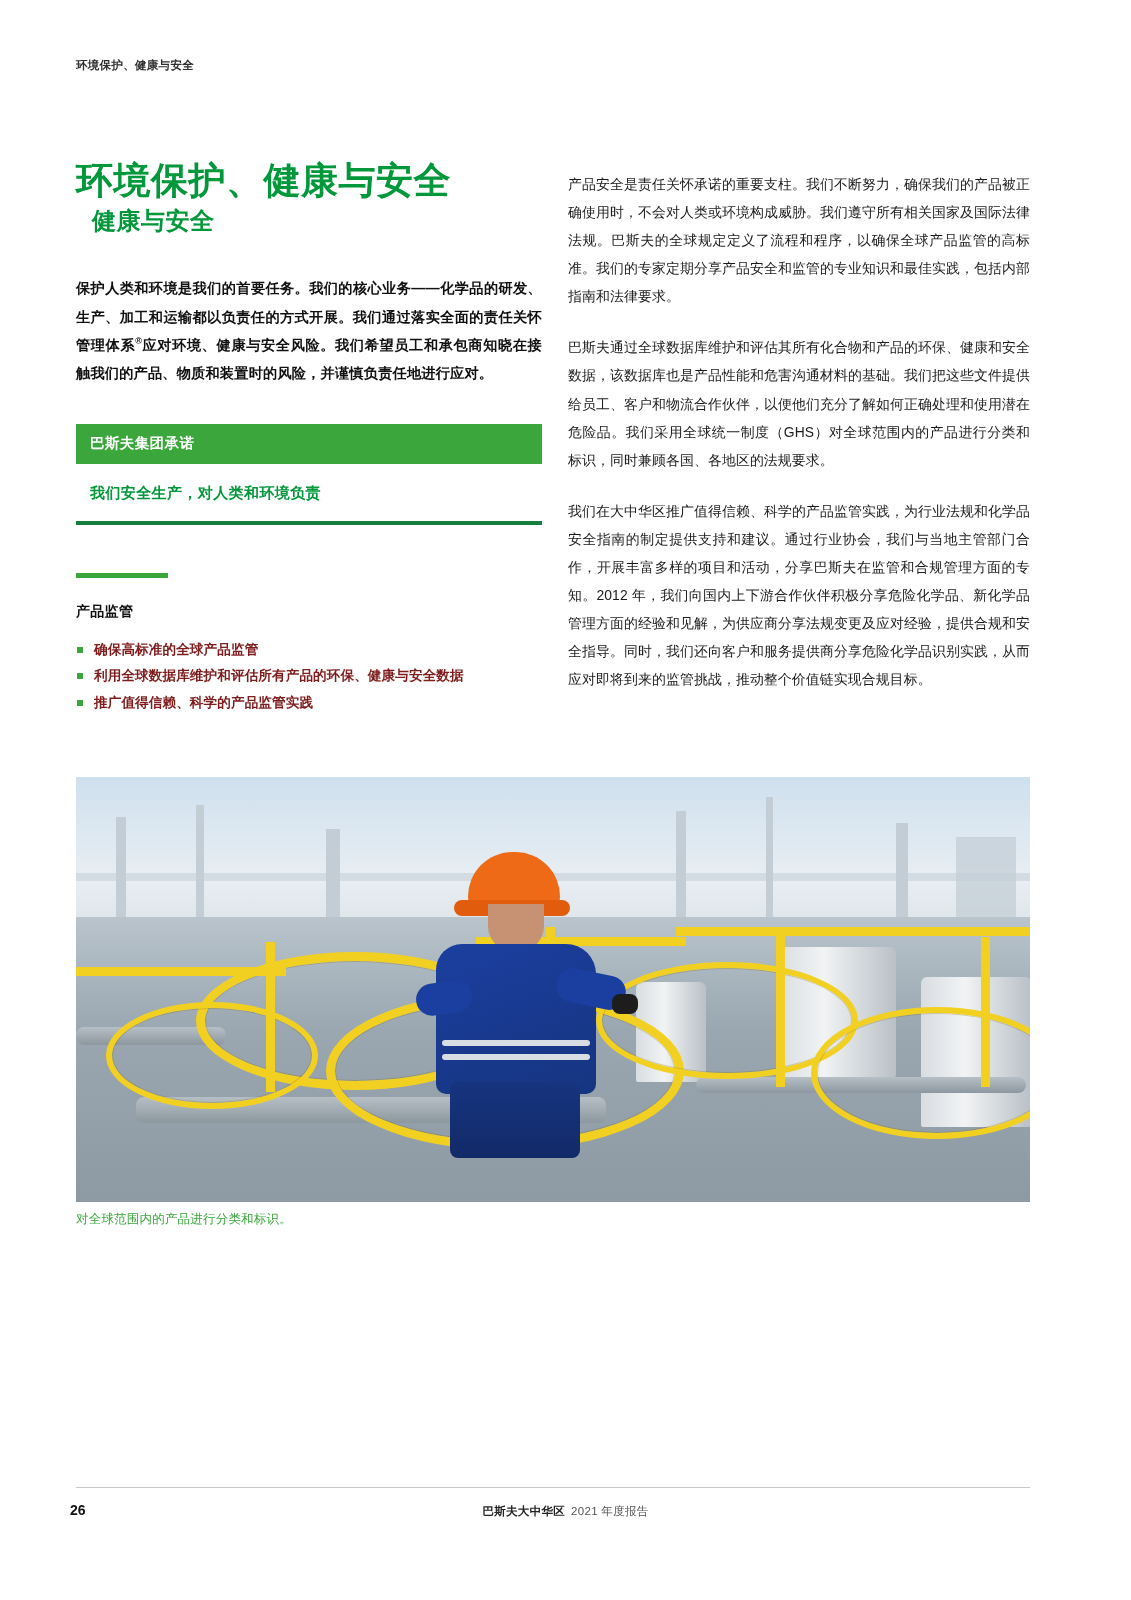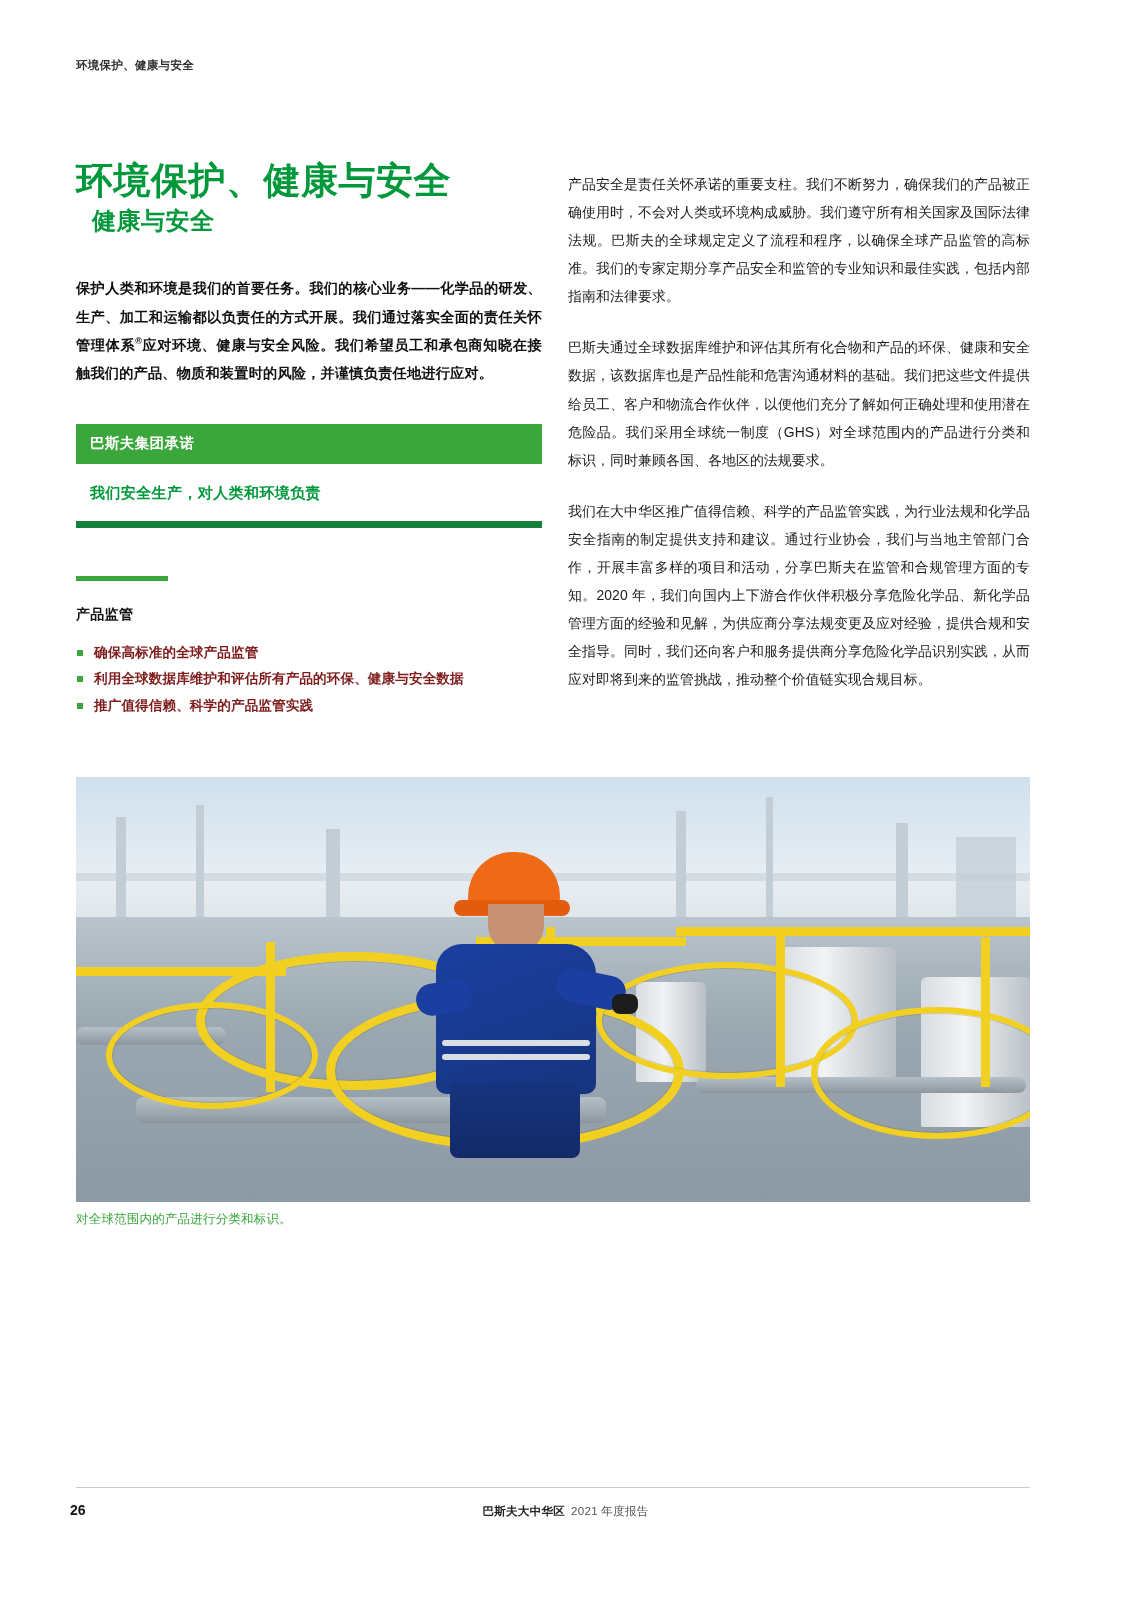--- a/index.html
+++ b/index.html
@@ -89,21 +89,21 @@
     font-size: 14.5px;
     font-weight: bold;
     padding: 10px 14px 11px 14px;
     letter-spacing: 0.4px;
   }
   .commit-text {
     color: #00983a;
     font-size: 15px;
     font-weight: bold;
     padding: 20px 14px 18px 14px;
-    border-bottom: 7px solid #15803d;
+    border-bottom: 4px solid #15803d;
     letter-spacing: 0.4px;
   }
 
   
   .rule-short {
     margin-top: 48px;
     width: 92px;
     height: 5px;
     background: #3aa63b;
   }
@@ -330,21 +330,21 @@
     <ul class="bullets">
       <li>确保高标准的全球产品监管</li>
       <li>利用全球数据库维护和评估所有产品的环保、健康与安全数据</li>
       <li>推广值得信赖、科学的产品监管实践</li>
     </ul>
   </div>
 
   <div class="col-right">
     <p class="body-p">产品安全是责任关怀承诺的重要支柱。我们不断努力，确保我们的产品被正确使用时，不会对人类或环境构成威胁。我们遵守所有相关国家及国际法律法规。巴斯夫的全球规定定义了流程和程序，以确保全球产品监管的高标准。我们的专家定期分享产品安全和监管的专业知识和最佳实践，包括内部指南和法律要求。</p>
     <p class="body-p">巴斯夫通过全球数据库维护和评估其所有化合物和产品的环保、健康和安全数据，该数据库也是产品性能和危害沟通材料的基础。我们把这些文件提供给员工、客户和物流合作伙伴，以便他们充分了解如何正确处理和使用潜在危险品。我们采用全球统一制度（GHS）对全球范围内的产品进行分类和标识，同时兼顾各国、各地区的法规要求。</p>
-    <p class="body-p">我们在大中华区推广值得信赖、科学的产品监管实践，为行业法规和化学品安全指南的制定提供支持和建议。通过行业协会，我们与当地主管部门合作，开展丰富多样的项目和活动，分享巴斯夫在监管和合规管理方面的专知。2020 年，我们向国内上下游合作伙伴积极分享危险化学品、新化学品管理方面的经验和见解，为供应商分享法规变更及应对经验，提供合规和安全指导。同时，我们还向客户和服务提供商分享危险化学品识别实践，从而应对即将到来的监管挑战，推动整个价值链实现合规目标。</p>
+    <p class="body-p">我们在大中华区推广值得信赖、科学的产品监管实践，为行业法规和化学品安全指南的制定提供支持和建议。通过行业协会，我们与当地主管部门合作，开展丰富多样的项目和活动，分享巴斯夫在监管和合规管理方面的专知。2012 年，我们向国内上下游合作伙伴积极分享危险化学品、新化学品管理方面的经验和见解，为供应商分享法规变更及应对经验，提供合规和安全指导。同时，我们还向客户和服务提供商分享危险化学品识别实践，从而应对即将到来的监管挑战，推动整个价值链实现合规目标。</p>
   </div>
 
   <div class="photo-wrap">
     <div class="photo">
       <div class="sky"></div>
 
       <div class="far-structure" style="left:40px;  top:40px;  width:10px;  height:100px;"></div>
       <div class="far-structure" style="left:120px; top:28px;  width:8px;   height:115px;"></div>
       <div class="far-structure" style="left:250px; top:52px;  width:14px;  height:92px;"></div>
       <div class="far-structure" style="left:600px; top:34px;  width:10px;  height:110px;"></div>

